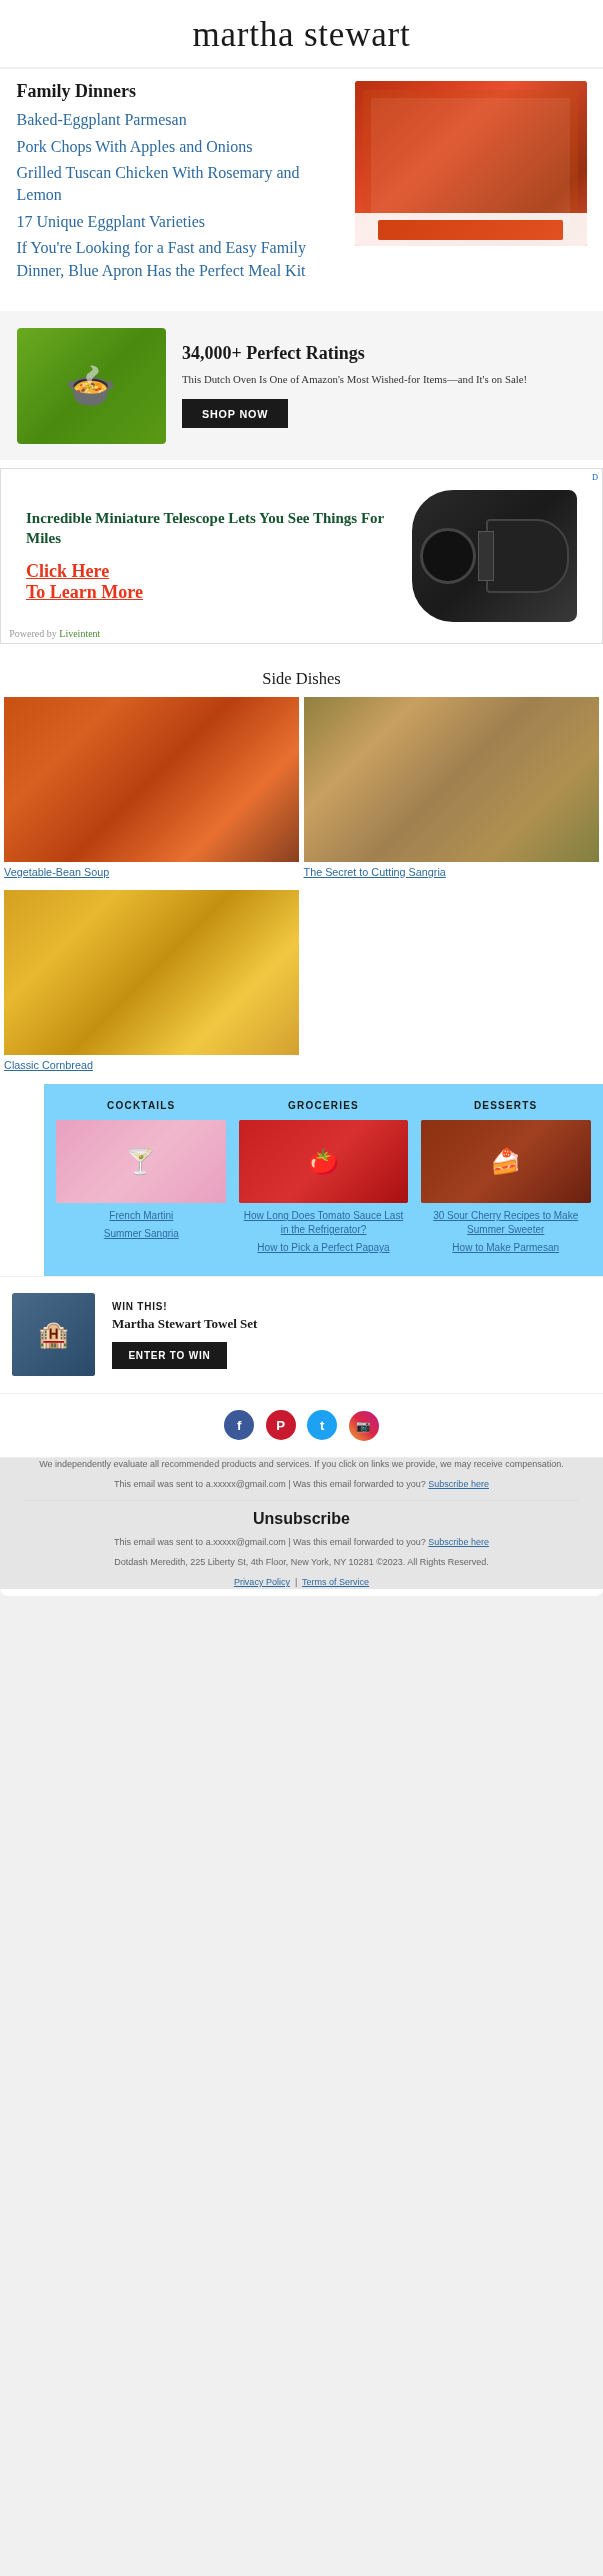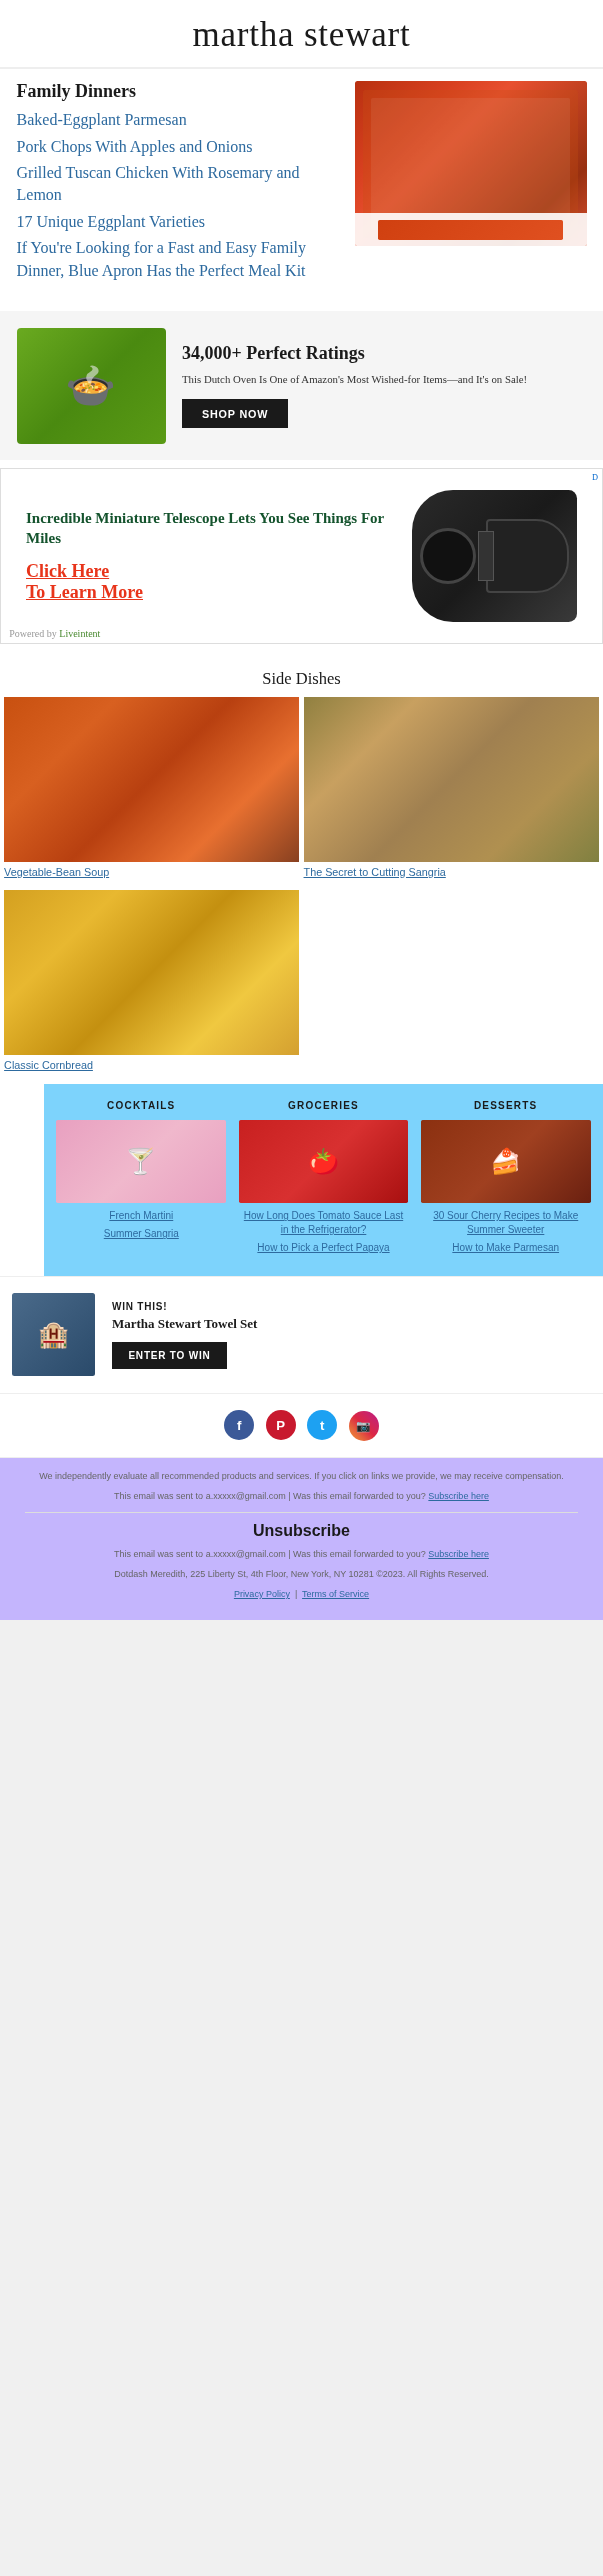--- a/index.html
+++ b/index.html
@@ -376,23 +376,23 @@
       margin: 0 4.1px;
       text-decoration: none;
       cursor: pointer;
     }
     .social-icon.pinterest { background: #c8192e; }
     .social-icon.twitter { background: #1da1f2; }
     .social-icon.instagram { background: linear-gradient(45deg, #f09433, #e6683c, #dc2743, #cc2366, #bc1888); }
 
     
     .footer {
-      background: #c4b5fd;
+      background: #e5e5e5;
       text-align: center;
-      padding: 12px 25px;
+      padding: 0 25px;
       border-top: 0.8px solid #eee;
     }
     .footer p {
       font-size: 9px;
       color: #666;
       margin-bottom: 6.6px;
       line-height: 1.5;
       font-family: Arial, sans-serif;
     }
     .footer a {

